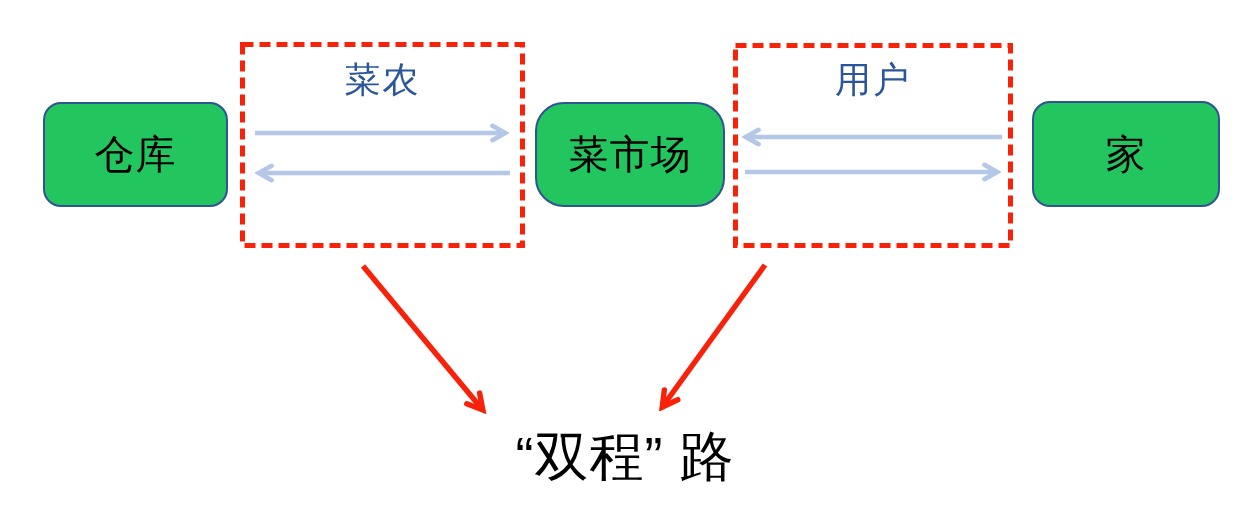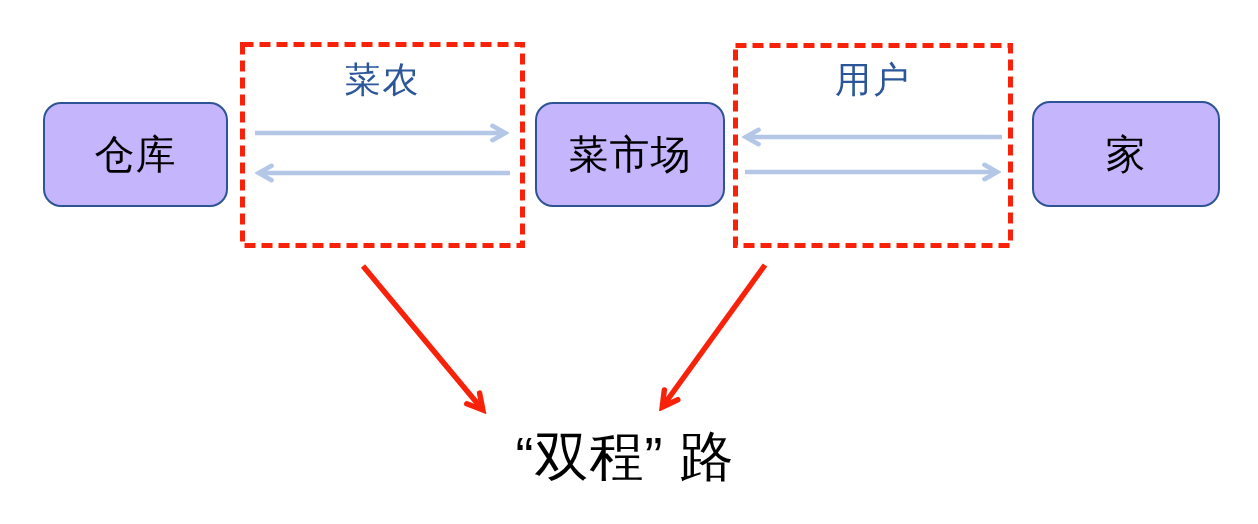--- a/index.html
+++ b/index.html
@@ -6,30 +6,30 @@
   .canvas {
     position:relative;
     width:1258px; height:524px;
     background:#ffffff;
     font-family:"Liberation Sans","DejaVu Sans",sans-serif;
     overflow:hidden;
   }
   .layer { position:absolute; left:0; top:0; width:1258px; height:524px; }
   .node {
     position:absolute;
-    background:#c4b5fd;
+    background:#22c55e;
     border:2.5px solid #2f5496;
     border-radius:18px;
     display:flex; align-items:center; justify-content:center;
     font-size:40px; color:#000000;
     box-sizing:border-box;
     letter-spacing:1px;
   }
   .node-warehouse { left:43px;  top:102px; width:185px; height:105px; }
-  .node-market    { left:535px; top:102px; width:190px; height:105px; }
+  .node-market    { left:535px; top:102px; width:190px; height:105px;border-radius:29px; }
   .node-home      { left:1032px;top:101px; width:188px; height:106px; }
   .group-label {
     position:absolute;
     text-align:center;
     font-size:36px;
     color:#2b579a;
     letter-spacing:2px;
     display:flex; align-items:center; justify-content:center;
   }
   .group-label-farmer { left:240px; top:56px; width:285px; height:48px; }

